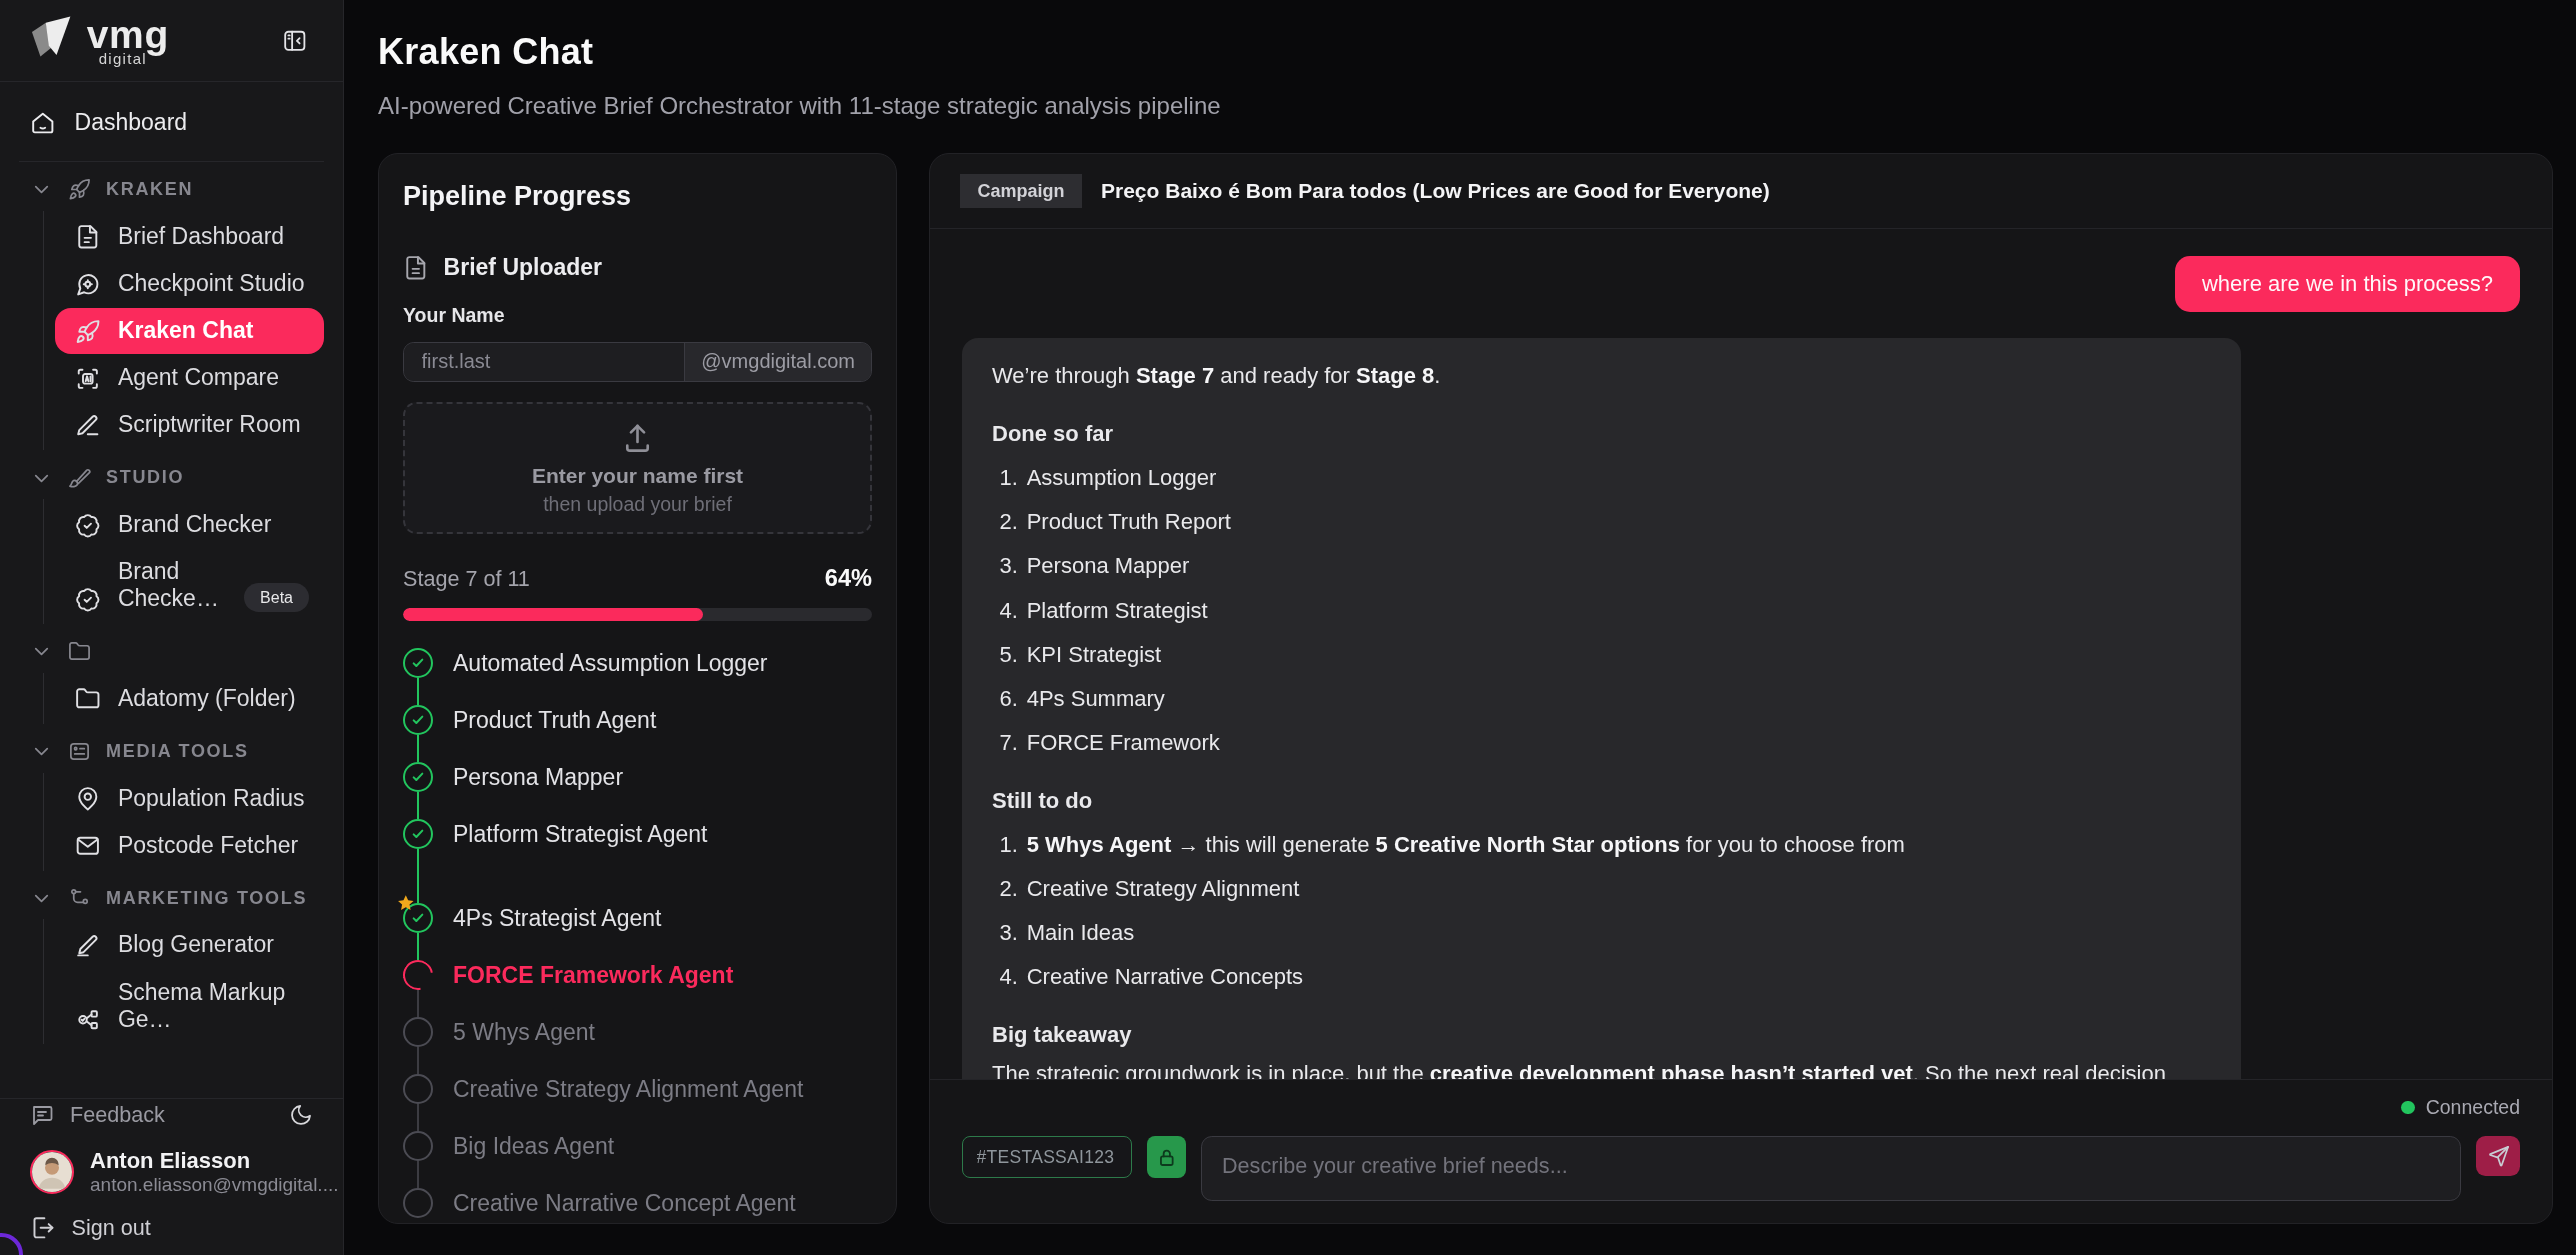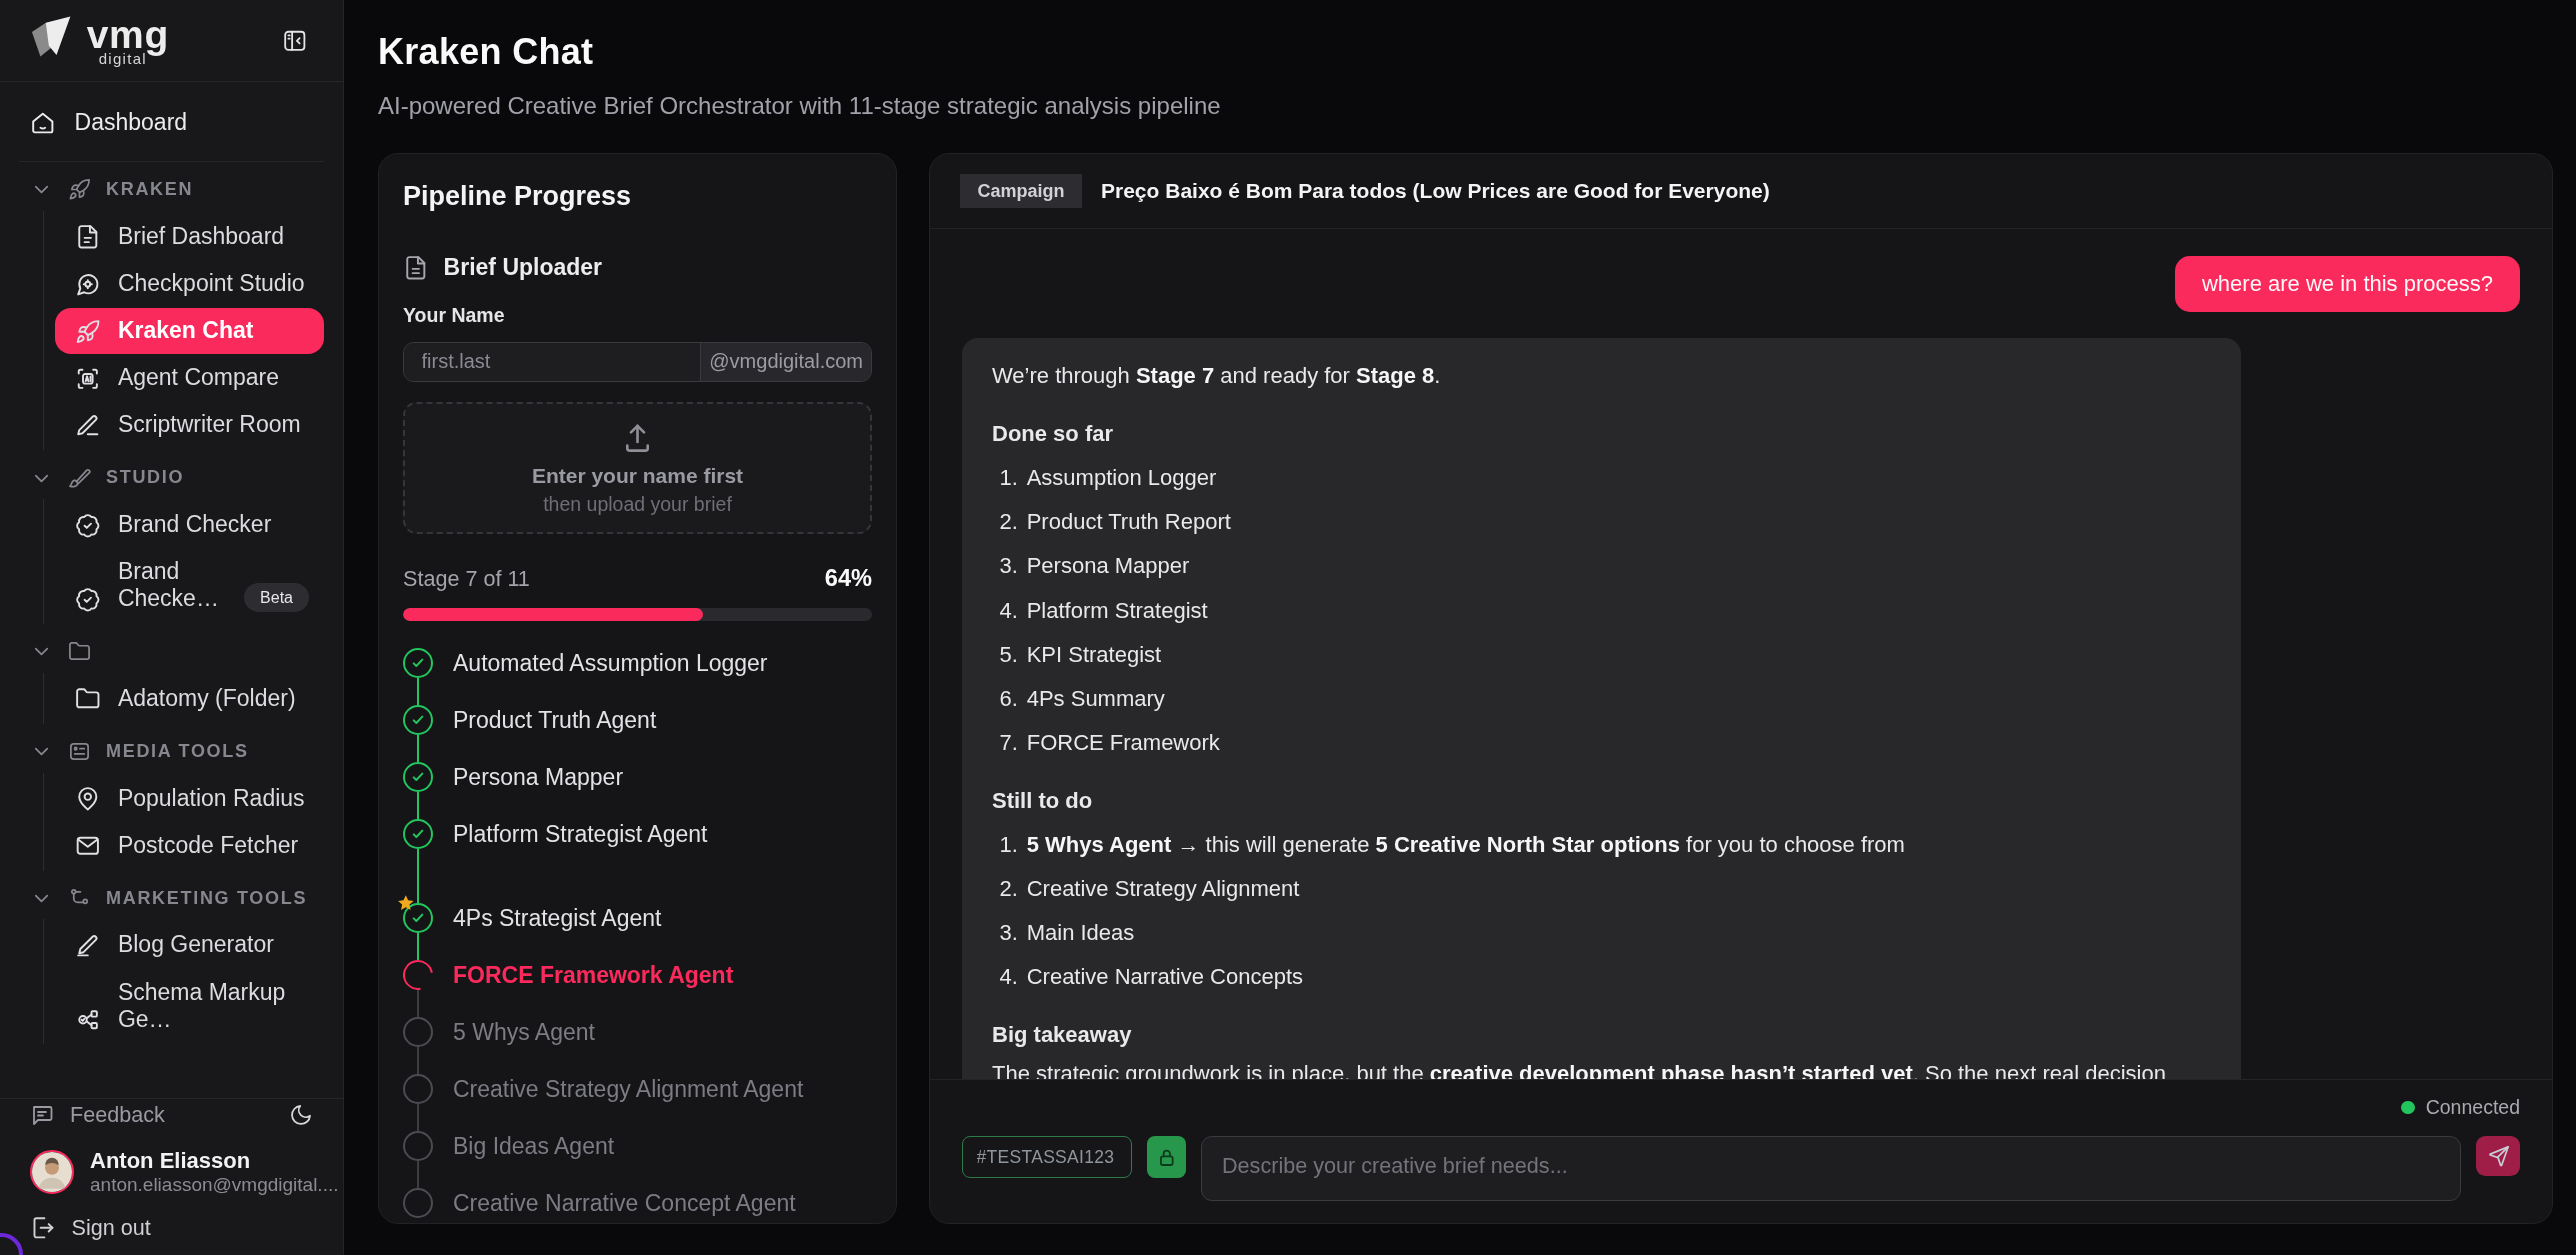--- a/index.html
+++ b/index.html
@@ -61,21 +61,21 @@
 
   
   .pipeline { flex:none; width:519px; padding:17.5px 24px; overflow:hidden; }
   .pp-title { font-size:27px; font-weight:700; color:#f4f4f6; margin-top:9.4px; }
   .uploader-head { display:flex; align-items:center; gap:15px; margin-top:42px; font-size:23px; font-weight:700; color:#ededf0; }
   .uploader-head .icn { color:#a7a7ae; }
   .yn-label { margin-top:23px; font-size:19.5px; font-weight:700; color:#e6e6e9; }
   .name-field { display:flex; margin-top:15px; height:40px; border:0.7px solid #3a3a41; border-radius:10.8px; overflow:hidden; background:#1e1e21; }
   .name-input { flex:1; min-width:0; background:#1e1e21; border:none; outline:none; color:#d4d4d8; font-size:20px; padding:0 17.5px; font-family:"Liberation Sans", sans-serif; }
   .name-input::placeholder { color:#8a8a93; }
-  .name-domain { display:flex; align-items:center; padding:0 8px; background:#28282c; border-left:0.7px solid #3a3a41; color:#9c9ca4; font-size:20px; white-space:nowrap; }
+  .name-domain { display:flex; align-items:center; padding:0 16px; background:#28282c; border-left:0.7px solid #3a3a41; color:#9c9ca4; font-size:20px; white-space:nowrap; }
   .upload-box { margin-top:20px; height:132px; border:2px dashed #35353b; border-radius:13.5px; background:#1a1a1d; display:flex; flex-direction:column; align-items:center; justify-content:center; gap:5.4px; cursor:pointer; }
   .upload-box .icn { color:#8f8f97; margin-bottom:4px; }
   .upload-box .icn svg { width:35px; height:35px; }
   .upl-1 { font-size:21px; font-weight:700; color:#9a9aa2; }
   .upl-2 { font-size:19.5px; color:#6e6e77; }
   .stage-row { display:flex; justify-content:space-between; align-items:baseline; margin-top:31px; }
   .stage-label { font-size:21.6px; color:#a4a4ac; }
   .stage-pct { font-size:23.6px; font-weight:700; color:#fafafa; }
   .progress-track { margin-top:16px; height:13.5px; border-radius:6.7px; background:#2a2a2e; overflow:hidden; }
   .progress-fill { height:100%; border-radius:6.7px; background:#fb2a5c; }

